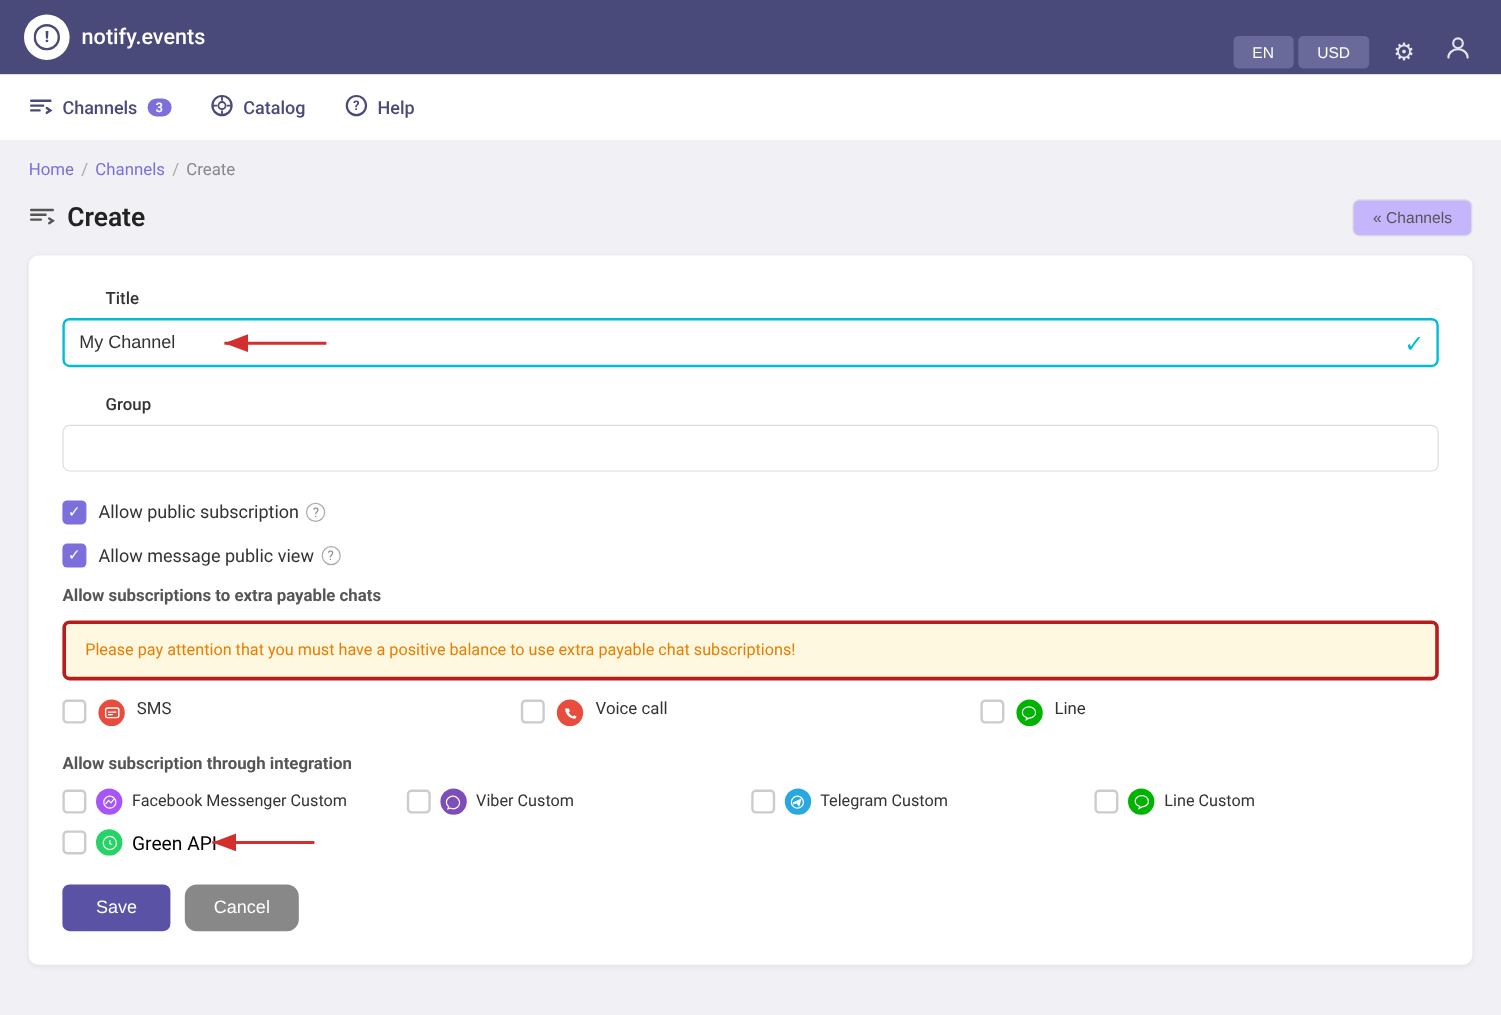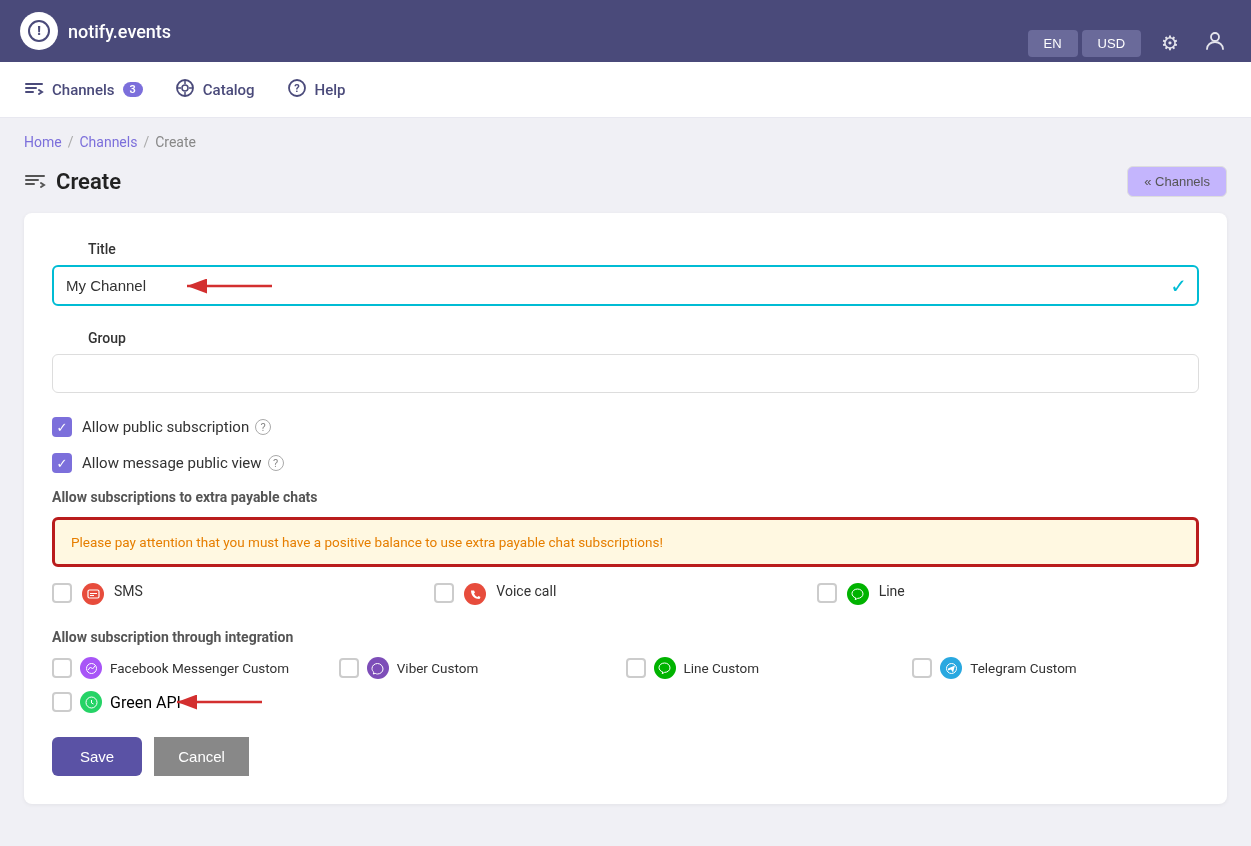--- a/index.html
+++ b/index.html
@@ -317,21 +317,21 @@
       border-radius: 6px;
       padding: 11px 28px;
       font-size: 15px;
       cursor: pointer;
       font-weight: 500;
     }
     .btn-cancel {
       background: #888;
       color: white;
       border: none;
-      border-radius: 0;
+      border-radius: 10px;
       padding: 11px 24px;
       font-size: 15px;
       cursor: pointer;
       font-weight: 500;
     }
   </style>
 </head>
 <body>
 
 <header class="header">
@@ -508,36 +508,36 @@
         <div class="checkbox-unchecked"></div>
         <div class="service-icon icon-viber">
           <svg width="13" height="13" viewBox="0 0 13 13" fill="white">
             <path d="M6.5 1.5C3.5 1.5 1 3.7 1 6.5c0 1.5 0.7 2.8 1.8 3.7l-0.5 1.8 1.9-0.6C5 11.8 5.7 12 6.5 12c3 0 5.5-2.2 5.5-5S9.5 1.5 6.5 1.5z" fill="none" stroke="white" stroke-width="1"></path>
           </svg>
         </div>
         <span>Viber Custom</span>
       </div>
       <div class="integration-item">
         <div class="checkbox-unchecked"></div>
-        <div class="service-icon icon-line-custom">
-          <svg width="13" height="13" viewBox="0 0 13 13" fill="white">
-            <path d="M6.5 1C3.5 1 1 3 1 5.5c0 2 1.5 3.8 3.7 4.4l-0.5 1.8 2.3-1.3c3 0 5.5-2 5.5-4.5C12 3 9.5 1 6.5 1z" fill="none" stroke="white" stroke-width="1"></path>
-          </svg>
-        </div>
-        <span>Line Custom</span>
-      </div>
-      <div class="integration-item">
-        <div class="checkbox-unchecked"></div>
         <div class="service-icon icon-telegram">
           <svg width="13" height="13" viewBox="0 0 13 13" fill="white">
             <circle cx="6.5" cy="6.5" r="5" fill="none" stroke="white" stroke-width="1"></circle>
             <path d="M3 6.5l7-3-2 7-2-3-3 1z" fill="white"></path>
           </svg>
         </div>
         <span>Telegram Custom</span>
+      </div>
+      <div class="integration-item">
+        <div class="checkbox-unchecked"></div>
+        <div class="service-icon icon-line-custom">
+          <svg width="13" height="13" viewBox="0 0 13 13" fill="white">
+            <path d="M6.5 1C3.5 1 1 3 1 5.5c0 2 1.5 3.8 3.7 4.4l-0.5 1.8 2.3-1.3c3 0 5.5-2 5.5-4.5C12 3 9.5 1 6.5 1z" fill="none" stroke="white" stroke-width="1"></path>
+          </svg>
+        </div>
+        <span>Line Custom</span>
       </div>
     </div>
 
     <div style="display:flex;align-items:center;gap:8px;margin-top:-12px;margin-bottom:24px;position:relative;">
       <div class="checkbox-unchecked"></div>
       <div class="service-icon icon-greenapi">
         <svg width="13" height="13" viewBox="0 0 13 13" fill="white">
           <circle cx="6.5" cy="6.5" r="5.5" fill="none" stroke="white" stroke-width="1"></circle>
           <path d="M6.5 4v3l2 1" stroke="white" stroke-width="1" fill="none"></path>
         </svg>

